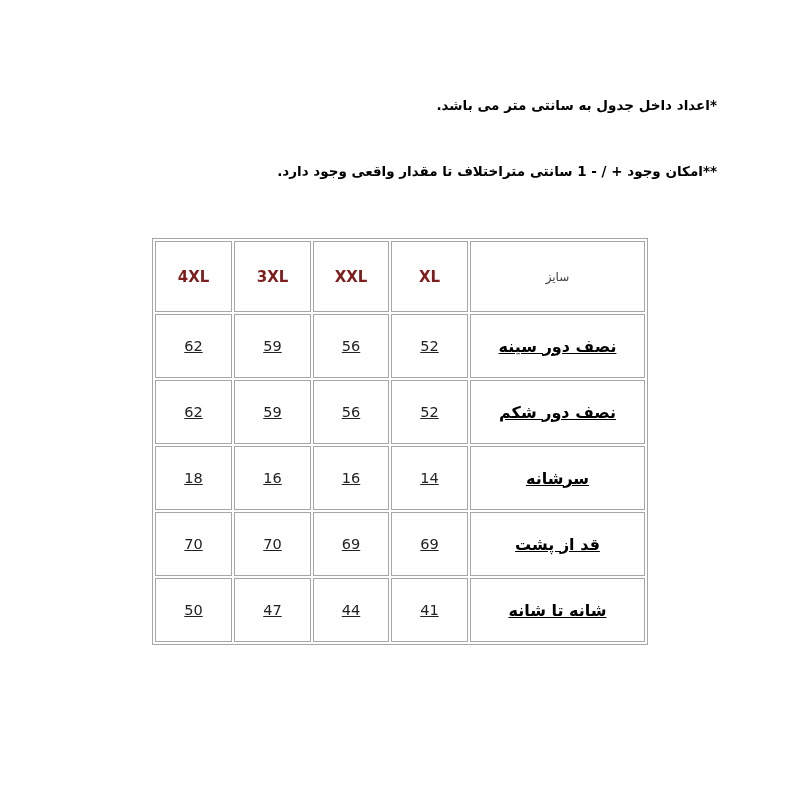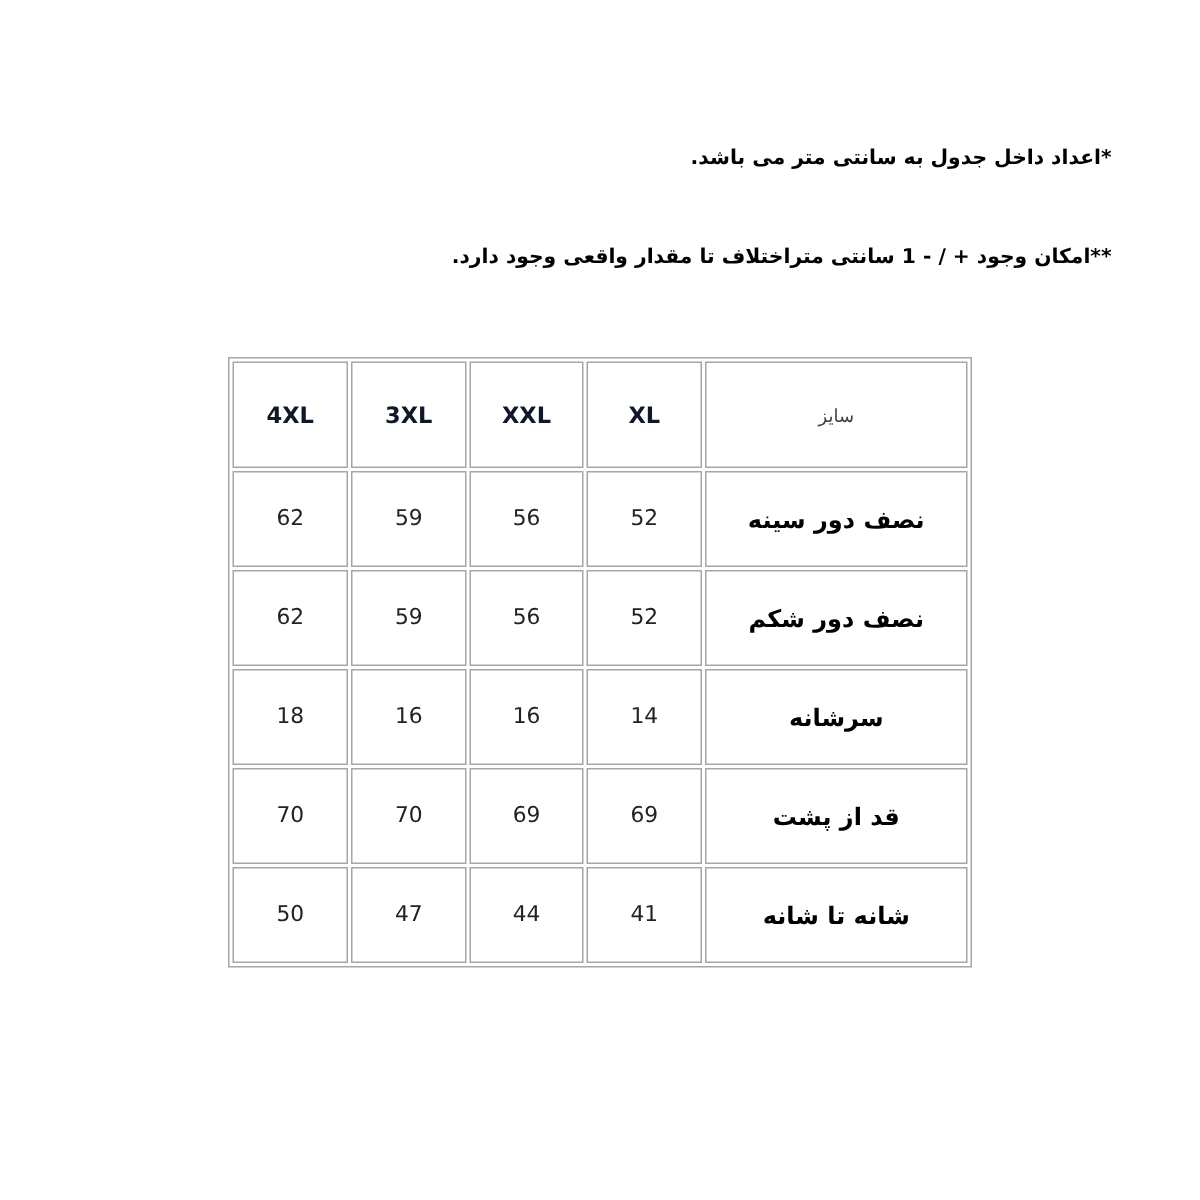--- a/index.html
+++ b/index.html
@@ -13,21 +13,21 @@
     height: 800px;
     background: #ffffff;
     font-family: "DejaVu Sans", sans-serif;
     color: #000000;
     overflow: hidden;
   }
   .notes {
     direction: rtl;
     text-align: right;
     padding-top: 50px;
-    padding-right: 59px;
+    padding-right: 83px;
     font-size: 13.5px;
     font-weight: bold;
     line-height: 22px;
     white-space: pre-wrap;
     color: #000000;
   }
   table.size-chart {
     direction: rtl;
     table-layout: fixed;
     width: 495px;
@@ -44,30 +44,31 @@
     text-align: center;
     vertical-align: middle;
     padding: 0;
     overflow: hidden;
   }
   table.size-chart thead th {
     height: 69px;
   }
   table.size-chart tbody td {
     height: 62px;
+    text-decoration: underline;
   }
   th.size-name-header {
     font-weight: normal;
     font-size: 12px;
     color: #404040;
   }
   th.size-col-header {
     font-weight: bold;
     font-size: 15px;
-    color: #0f172a;
+    color: #7f1d1d;
   }
   td.row-label {
     font-weight: bold;
     font-size: 16px;
     color: #000000;
   }
   td.value-cell {
     font-weight: normal;
     font-size: 14.5px;
     color: #222222;

